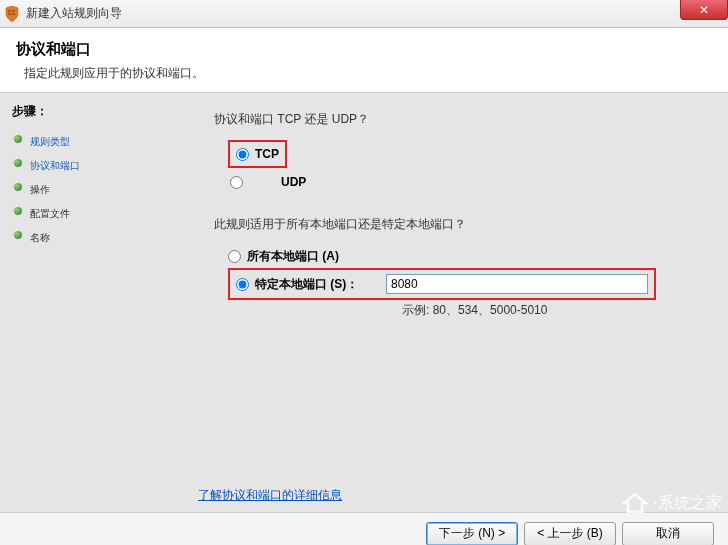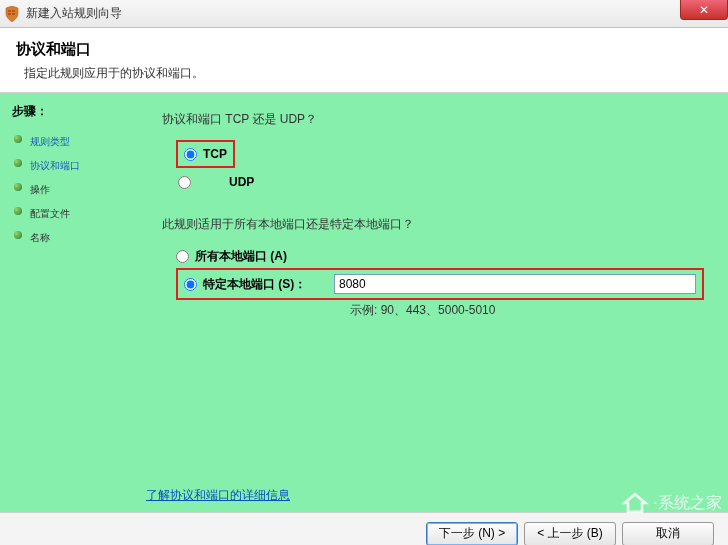--- a/index.html
+++ b/index.html
@@ -51,21 +51,21 @@
       margin-bottom: 6px;
     }
     .header-sub {
       font-size: 12px;
       color: #333;
       margin-left: 8px;
     }
     .body {
       display: flex;
       height: calc(100% - 28px - 56px - 42px);
-      background: #86efac;
+      background: #e5e5e5;
     }
     .sidebar {
       width: 190px;
       padding: 10px 12px;
       border-right: none;
     }
     .sidebar-heading {
       font-size: 12px;
       font-weight: bold;
       color: #000;
@@ -114,21 +114,21 @@
     .port-row {
       display: flex;
       align-items: center;
       padding: 3px 0;
     }
     .port-row-highlight {
       border: 2px solid #d22;
       padding: 4px 6px;
       display: flex;
       align-items: center;
-      width: 528px;
+      width: 428px;
     }
     .port-radio-label {
       display: flex;
       width: 150px;
       font-weight: bold;
       font-family: SimSun, sans-serif;
     }
     .port-radio-label input { margin-right: 6px; }
     .port-input {
       flex: 1;
@@ -264,21 +264,21 @@
           <span>所有本地端口 (A)</span>
         </span>
       </div>
       <div class="port-row-highlight">
         <span class="port-radio-label">
           <input type="radio" name="portsel" checked="" style="">
           <span>特定本地端口 (S)：</span>
         </span>
         <input class="port-input" type="text" value="8080" style="">
       </div>
-      <div class="example-row">示例: 90、443、5000-5010</div>
+      <div class="example-row">示例: 80、534、5000-5010</div>
     </div>
 
     <a class="link-more">了解协议和端口的详细信息</a>
   </div>
 </div>
 
 <div class="footer">
   <button class="btn primary">下一步 (N) &gt;</button>
   <button class="btn">&lt; 上一步 (B)</button>
   <button class="btn">取消</button>

